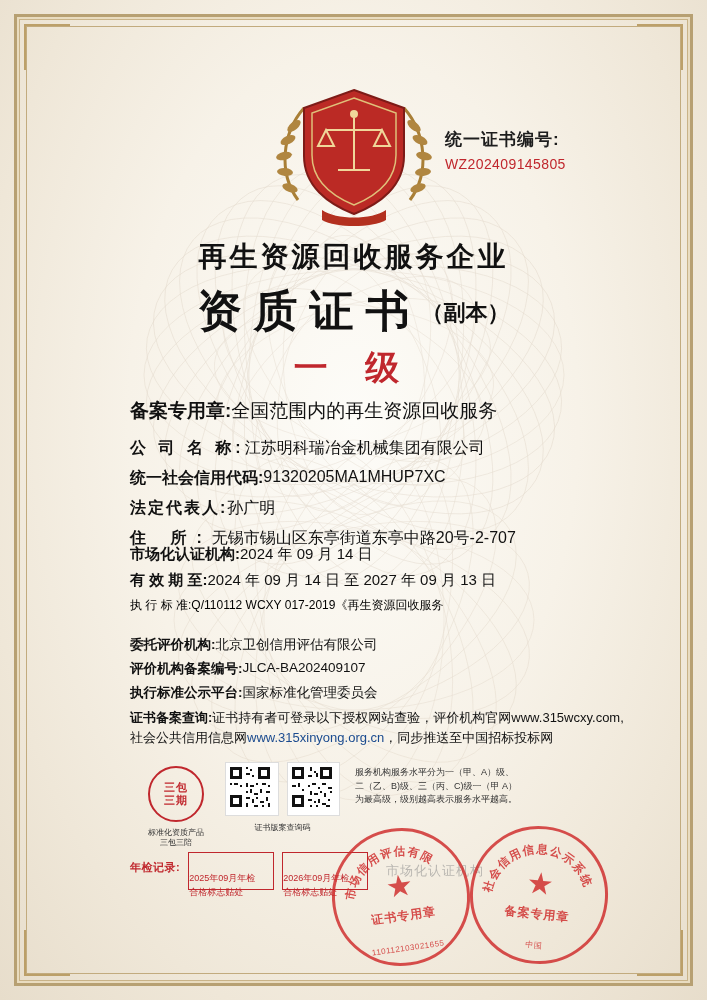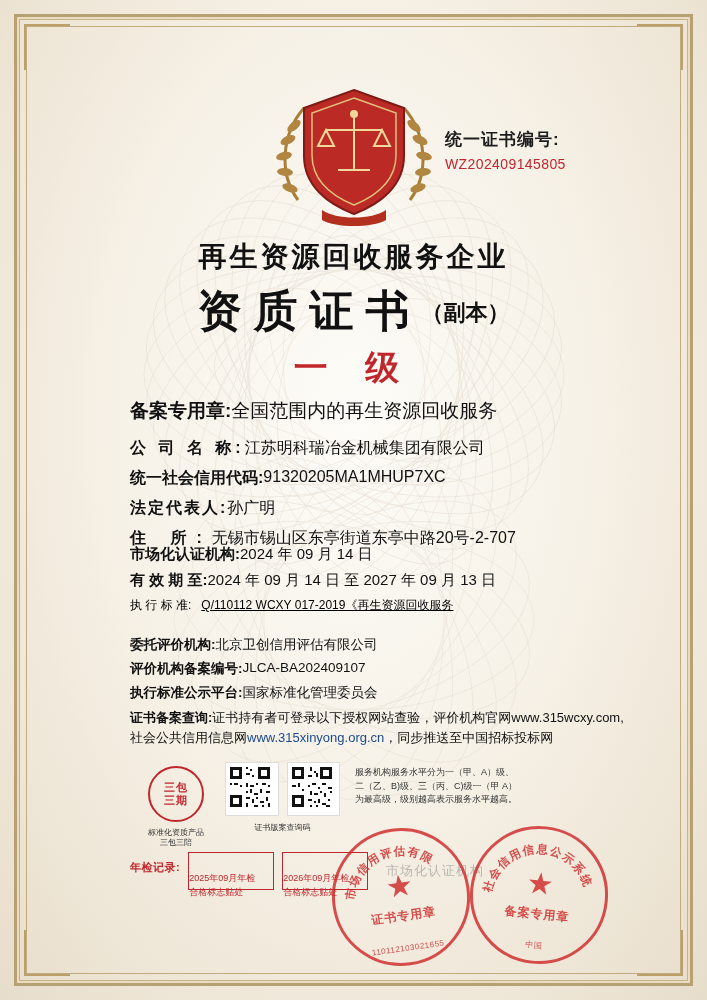--- a/index.html
+++ b/index.html
@@ -72,21 +72,21 @@
   .row.scope{font-size:19px;margin-bottom:14px;}
   .row.scope .k{font-weight:700;}
   .k.sp4{letter-spacing:4px;}
   .k.sp10{letter-spacing:10px;}
   .k.sp2{letter-spacing:2px;}
 
   .mid-fields{position:absolute;left:130px;top:545px;width:480px;}
   .mid-fields .row{font-size:15px;margin-bottom:7px;}
 
   .exec{display:flex;align-items:flex-end;font-size:12px;}
-  .exec .v2{margin-left:10px;line-height:1.45;text-decoration:underline;}
+  .exec .v2{margin-left:0;line-height:1.45;}
 
   .small-fields{position:absolute;left:130px;top:636px;width:500px;}
   .small-fields .row{font-size:13.5px;margin-bottom:6px;color:#111;}
   .query{position:absolute;left:130px;top:708px;width:510px;font-size:13px;line-height:1.55;color:#111;}
   .query .k{font-weight:700;}
   .query .lnk{color:#1b4b8f;}
 
   
   .badge{position:absolute;left:146px;top:766px;width:60px;text-align:center;}
   .badge .ring{

